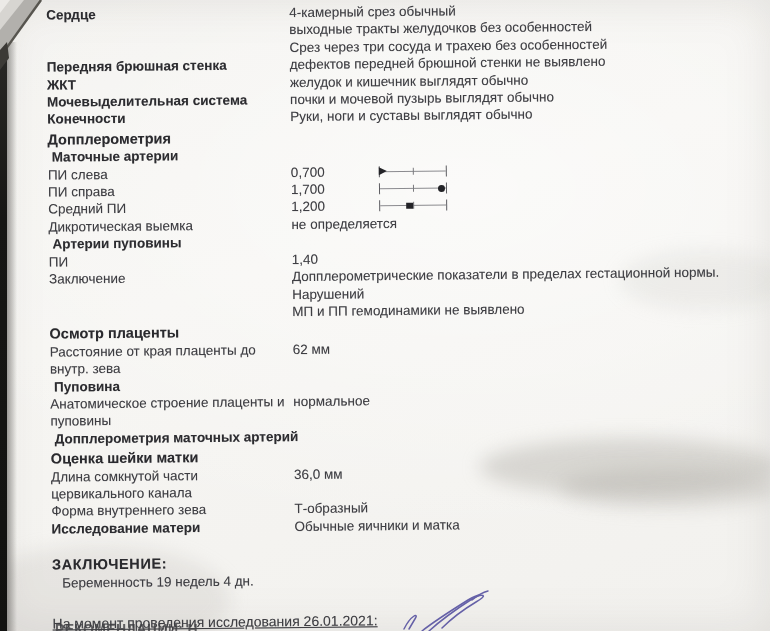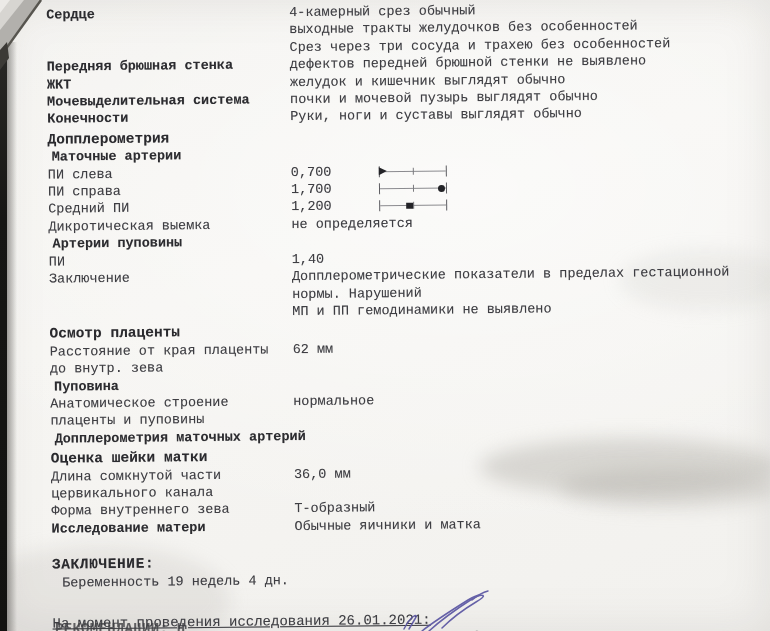--- a/index.html
+++ b/index.html
@@ -1,21 +1,21 @@
 <!DOCTYPE html>
 <html><head>
 <meta charset="utf-8">
 <style>
   html,body { margin:0; padding:0; background:#d8d6d2; }
   .page {
     position:relative; width:770px; height:631px; overflow:hidden;
     background:
       radial-gradient(ellipse 900px 500px at 60% 30%, rgba(255,255,255,.55), rgba(255,255,255,0) 70%),
       linear-gradient(160deg, #f3f2ef 0%, #f6f5f2 40%, #f2f1ee 100%);
-    font-family:Liberation Mono, monospace;
+    font-family:Liberation Sans, sans-serif;
     color:#3e3e43;
     box-shadow: inset 0 0 46px rgba(128,126,120,.16);
   }
   
   .edge-left { position:absolute; left:0; top:42px; bottom:0; width:7px; background:linear-gradient(180deg,#2a2926,#161614 30%,#121210); z-index:5; }
   .edge-left-shadow { position:absolute; left:7px; top:42px; bottom:0; width:10px; background:linear-gradient(90deg, rgba(90,88,84,.55), rgba(90,88,84,0)); z-index:5; }
   .corner-fold { position:absolute; left:0; top:0; z-index:6; }
   .smudge { position:absolute; border-radius:50%; filter:blur(9px); z-index:1; }
   .smudge-right { left:480px; top:438px; width:300px; height:58px; background:rgba(176,174,168,.42); }
   .smudge-right2 { left:560px; top:468px; width:220px; height:40px; background:rgba(168,166,160,.30); }

